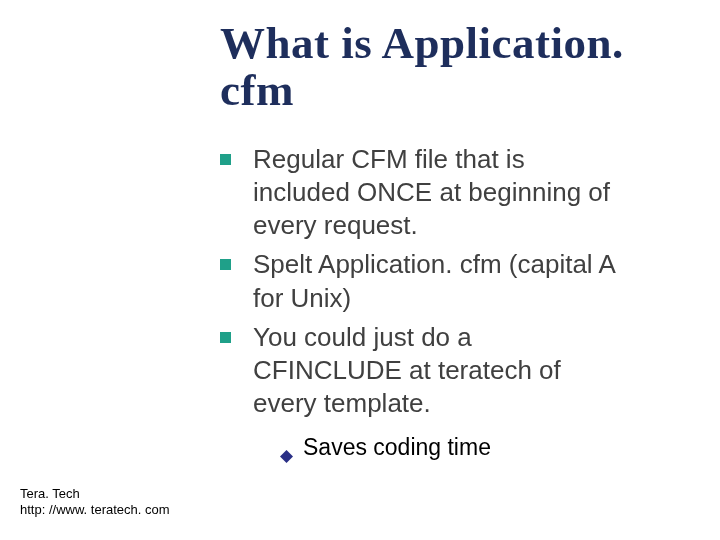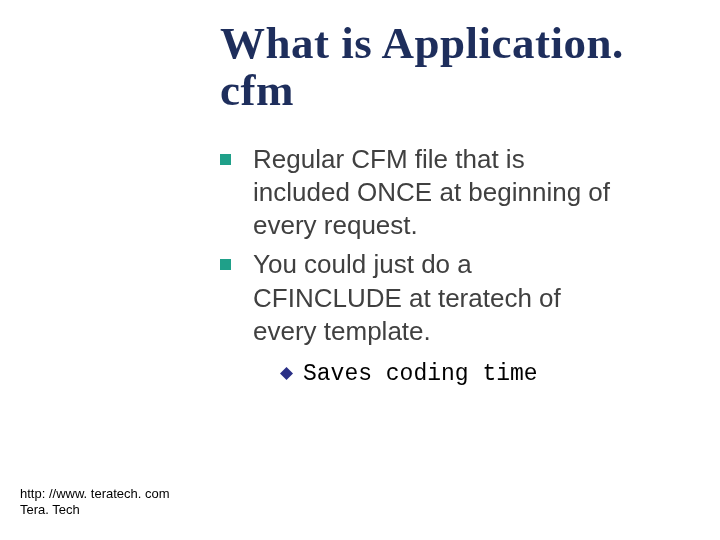--- a/index.html
+++ b/index.html
@@ -4,53 +4,57 @@
 <style>
   * { margin: 0; padding: 0; box-sizing: border-box; }
   html, body { width: 720px; height: 540px; background: #fff; font-family: Arial, Helvetica, sans-serif; }
   .slide { position: relative; width: 686px; height: 540px; padding: 20px 60px 8px 220px; }
   .title { font-family: "Times New Roman", Times, serif; font-size: 45px; font-weight: bold; color: #1e2e5c; line-height: 1.05; margin-bottom: 28px; letter-spacing: 0.5px; }
   .bullets { list-style: none; }
   .bullets > li { display: flex; align-items: flex-start; margin-bottom: 6px; }
   .bullet-icon { flex: 0 0 auto; width: 11px; height: 11px; background: #1fa089; margin-top: 11px; margin-right: 22px; }
   .bullet-text { font-size: 26px; color: #404040; line-height: 1.28; }
   .sub-bullets { list-style: none; margin-top: 12px; margin-left: 60px; }
-  .sub-bullets > li { display: flex; align-items: flex-start; font-family: Liberation Mono, monospace; }
+  .sub-bullets > li { display: flex; align-items: flex-end; }
   .sub-icon { flex: 0 0 auto; width: 13px; height: 13px; margin-top: 7px; margin-right: 10px; }
   .sub-icon svg { display: block; }
   .sub-text { font-size: 23px; color: #000; line-height: 1.3; }
   .footer { position: absolute; left: 20px; bottom: 22px; font-size: 13px; color: #000; line-height: 1.25; }
 </style>
 </head>
 <body>
 
 <div class="slide">
 
   <h1 class="title">What is Application. cfm</h1>
 
   <ul class="bullets">
     <li>
       <span class="bullet-icon"></span>
       <span class="bullet-text">Regular CFM file that is included ONCE at beginning of every request.</span>
     </li>
     <li>
       <span class="bullet-icon"></span>
+      <span class="bullet-text">Spelt Application. cfm (capital A for Unix)</span>
+    </li>
+    <li>
+      <span class="bullet-icon"></span>
       <span class="bullet-text">You could just do a CFINCLUDE at teratech of every template.</span>
     </li>
   </ul>
 
   <ul class="sub-bullets">
     <li>
       <span class="sub-icon">
         <svg width="13" height="13" viewBox="0 0 13 13">
             <polygon points="6.5,0 13,6.5 6.5,13 0,6.5" fill="#2a2f86"></polygon>
           </svg>
       </span>
       <span class="sub-text">Saves coding time</span>
     </li>
   </ul>
 
   <div class="footer">
+    <div>Tera. Tech</div>
     <div>http: //www. teratech. com</div>
-    <div>Tera. Tech</div>
   </div>
 
 </div>
 
 </body></html>

